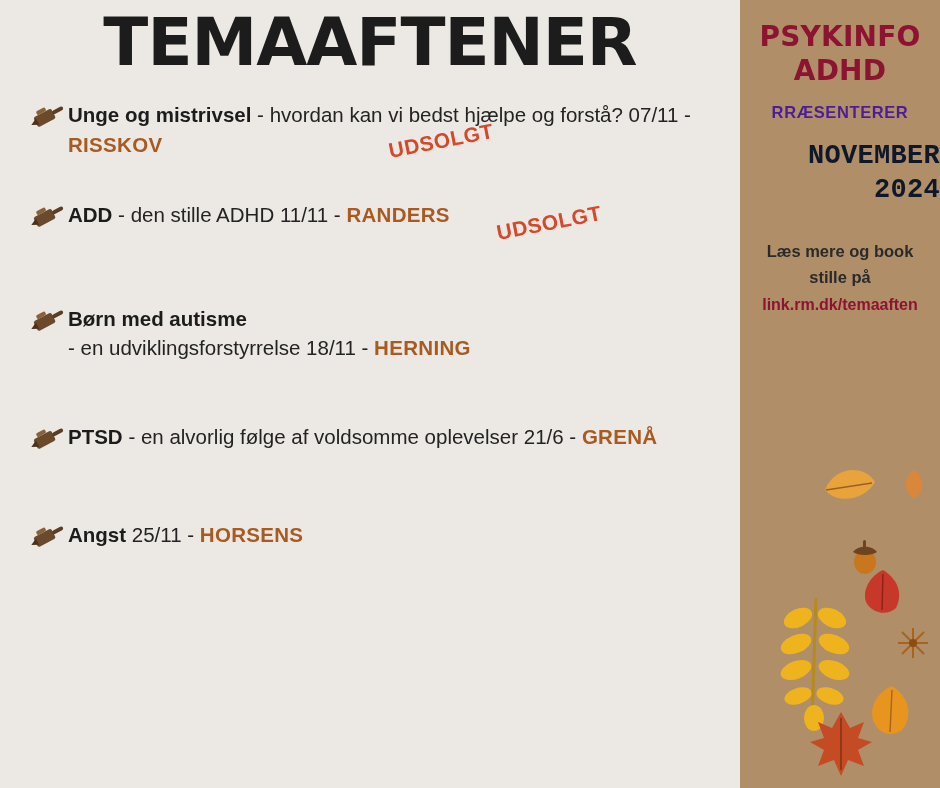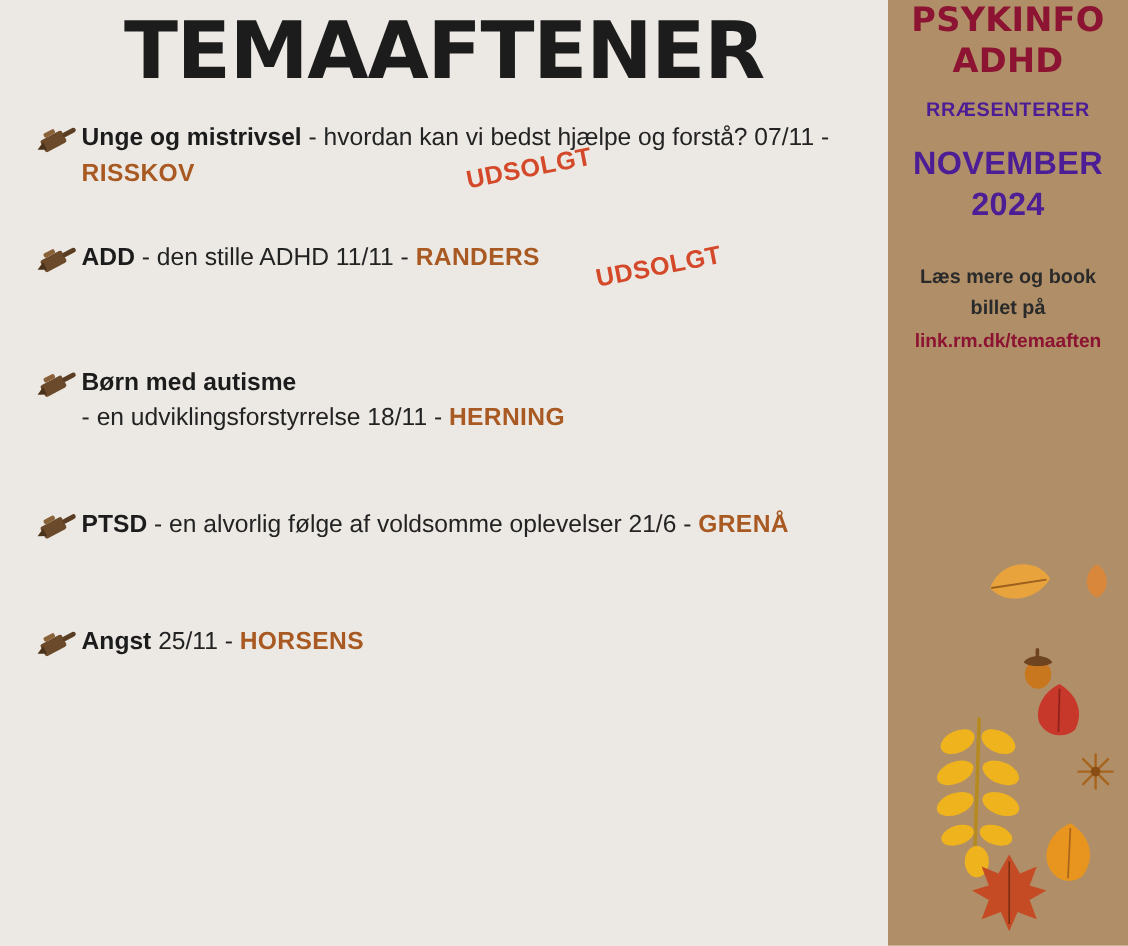--- a/index.html
+++ b/index.html
@@ -90,43 +90,44 @@
   
   .right {
     position: relative;
     width: 200px;
     height: 788px;
     background: #b08f68;
     overflow: hidden;
   }
   .brand {
     text-align: center;
+    padding-top: 20px;
     font-family: "DejaVu Sans", sans-serif;
     font-size: 28px;
     font-weight: bold;
     line-height: 1.2;
     color: #8c1331;
     letter-spacing: .2px;
   }
   .presents {
     text-align: center;
     margin-top: 16px;
     font-size: 16.5px;
     font-weight: bold;
     color: #4c1d95;
     letter-spacing: .6px;
   }
   .month {
-    text-align: center;
+    text-align: right;
     margin-top: 18px;
-    font-family: Liberation Sans, sans-serif;
+    font-family: Liberation Mono, monospace;
     font-size: 27px;
     font-weight: bold;
     line-height: 1.25;
-    color: #4c1d95;
+    color: #0f172a;
     letter-spacing: .3px;
   }
   .book {
     text-align: center;
     margin-top: 30px;
     font-size: 16.5px;
     line-height: 1.6;
     color: #2a2a2a;
     font-weight: bold;
   }
@@ -253,21 +254,21 @@
 
     <div class="presents">RRÆSENTERER</div>
 
     <div class="month">
       <div>NOVEMBER</div>
       <div>2024</div>
     </div>
 
     <div class="book">
       <div>Læs mere og book</div>
-      <div>billet på</div>
+      <div>stille på</div>
       <a class="link" href="#">link.rm.dk/temaaften</a>
     </div>
 
     <div class="leaves">
       <svg class="leaf" style="left:80px; top:20px;" width="60" height="50" viewBox="0 0 60 50">
         <path d="M5 30 C15 5, 45 5, 55 22 C45 40, 18 45, 5 30 Z" fill="#e8a33d"></path>
         <path d="M6 30 L52 23" stroke="#9c5f1e" stroke-width="1.6" fill="none"></path>
       </svg>
       <svg class="leaf" style="left:160px; top:28px;" width="28" height="32" viewBox="0 0 28 32">
         <path d="M14 2 C26 10, 24 26, 14 30 C4 26, 2 10, 14 2 Z" fill="#d9873a"></path>

